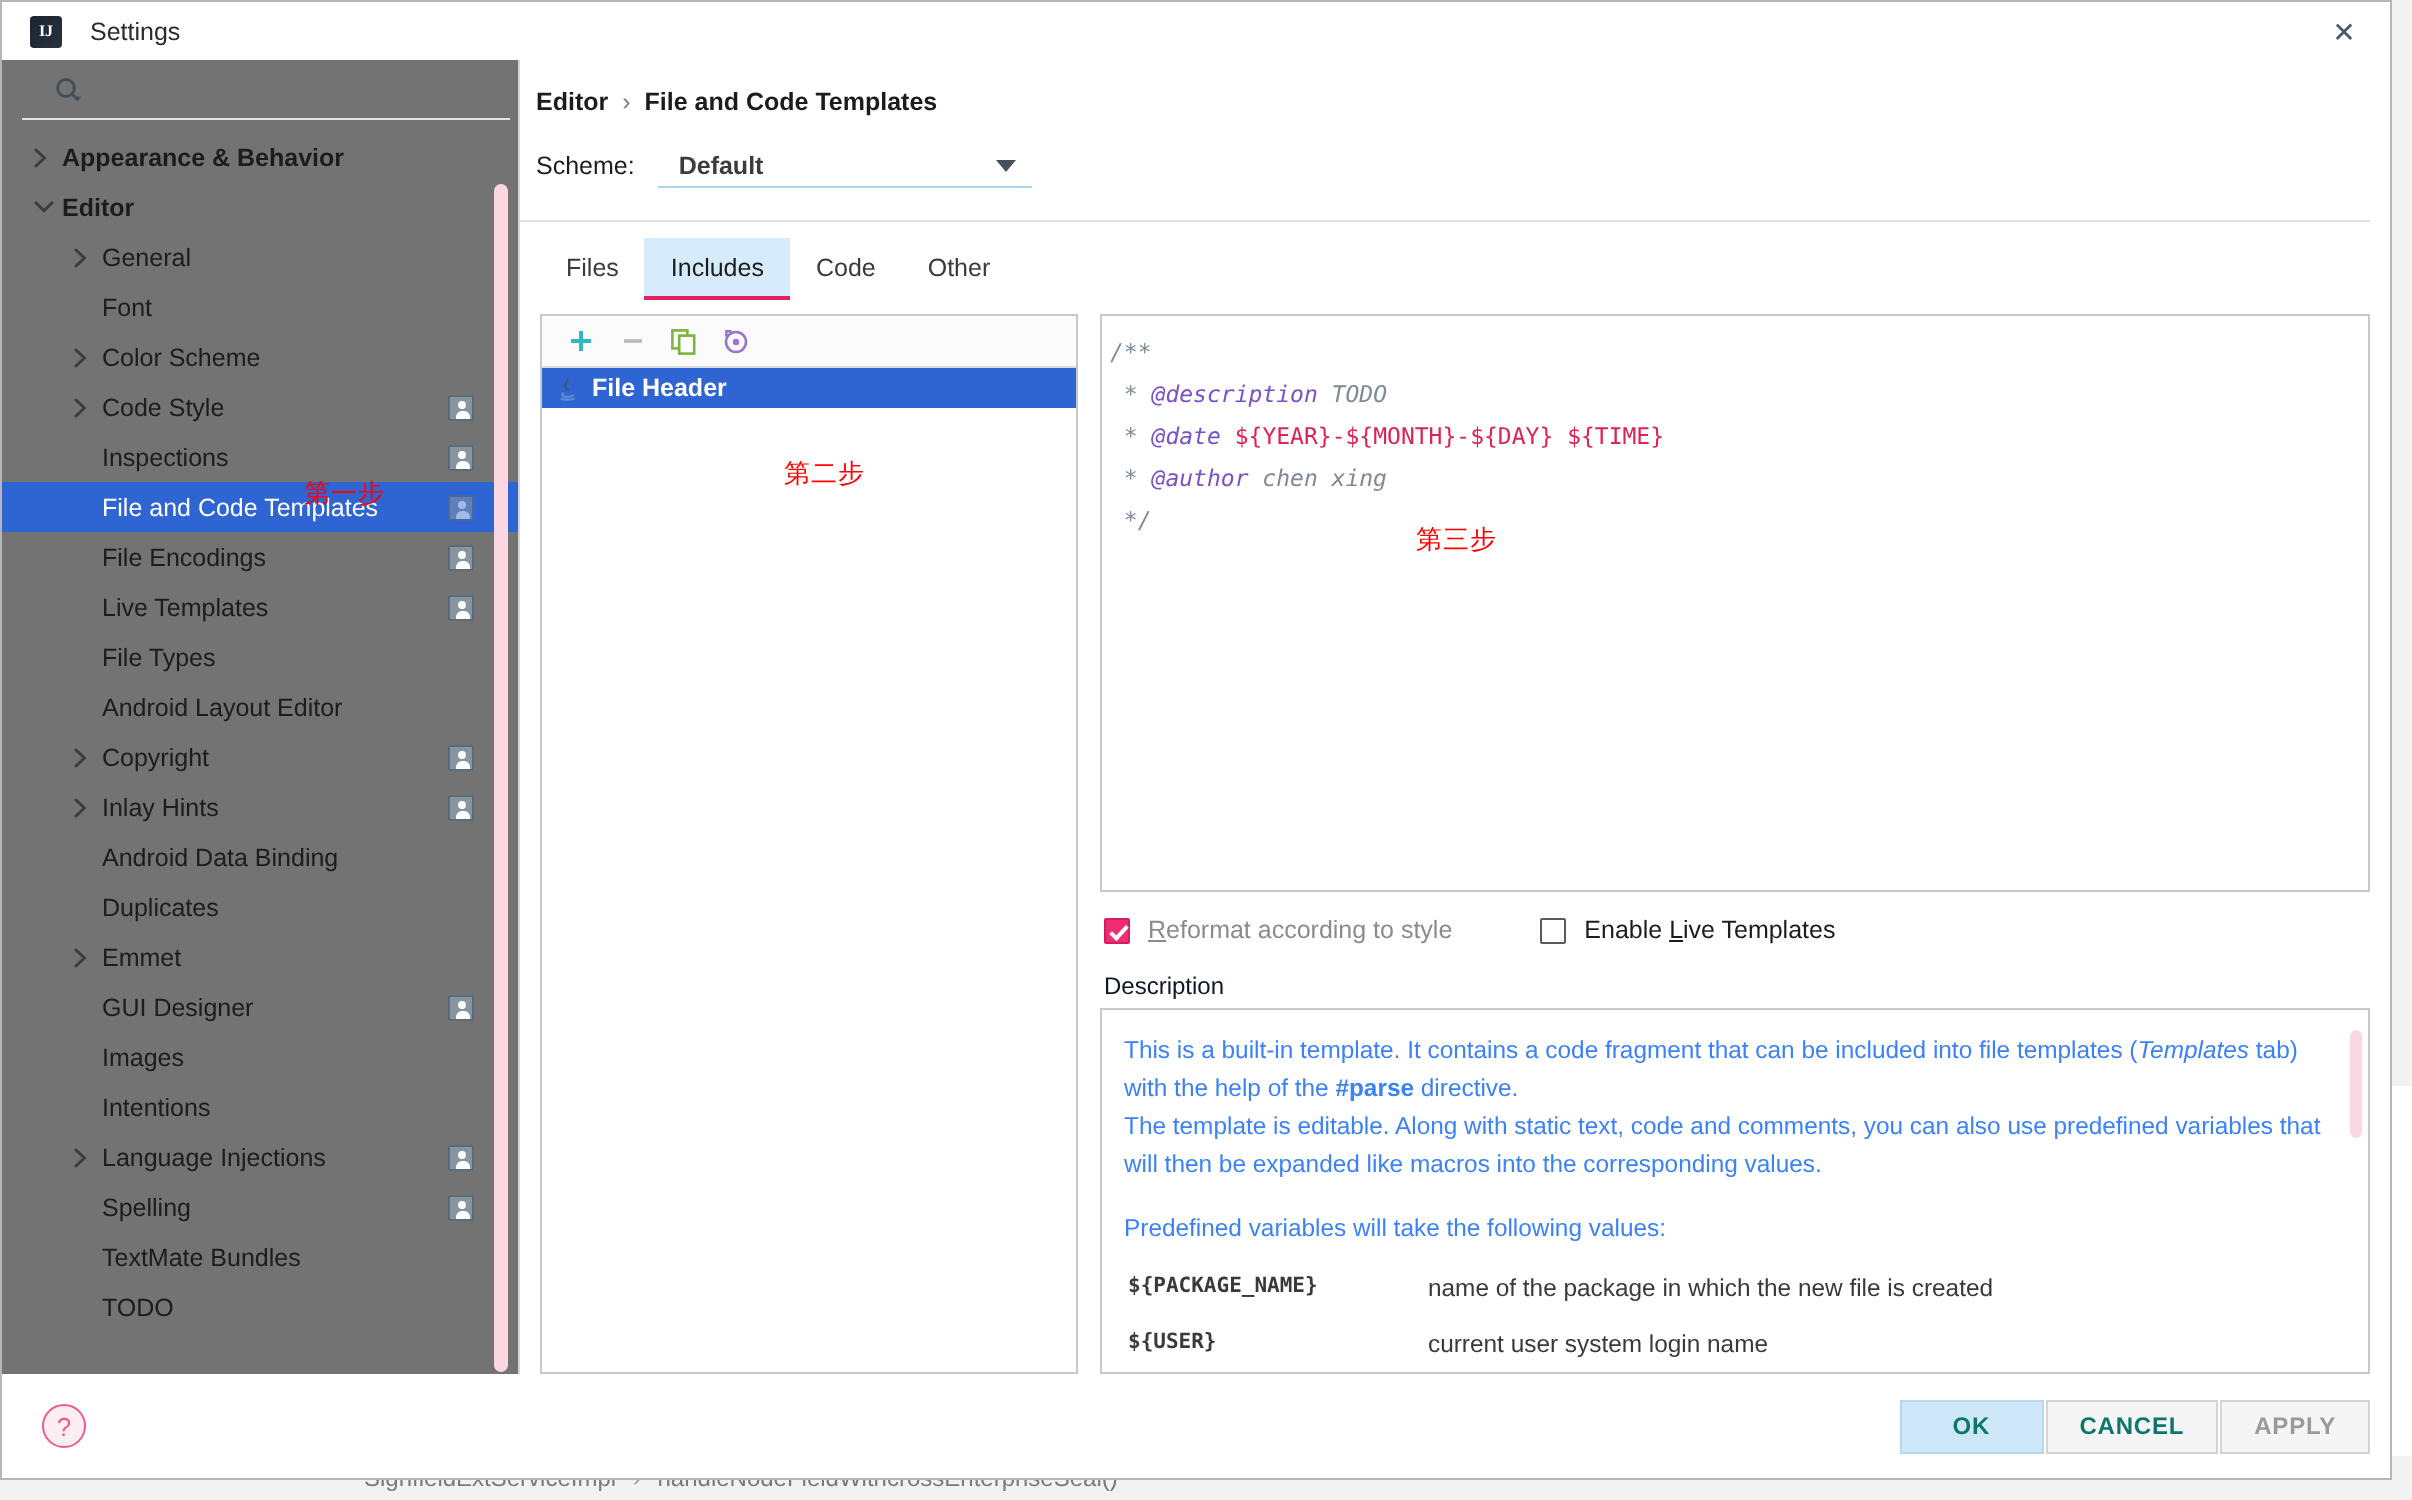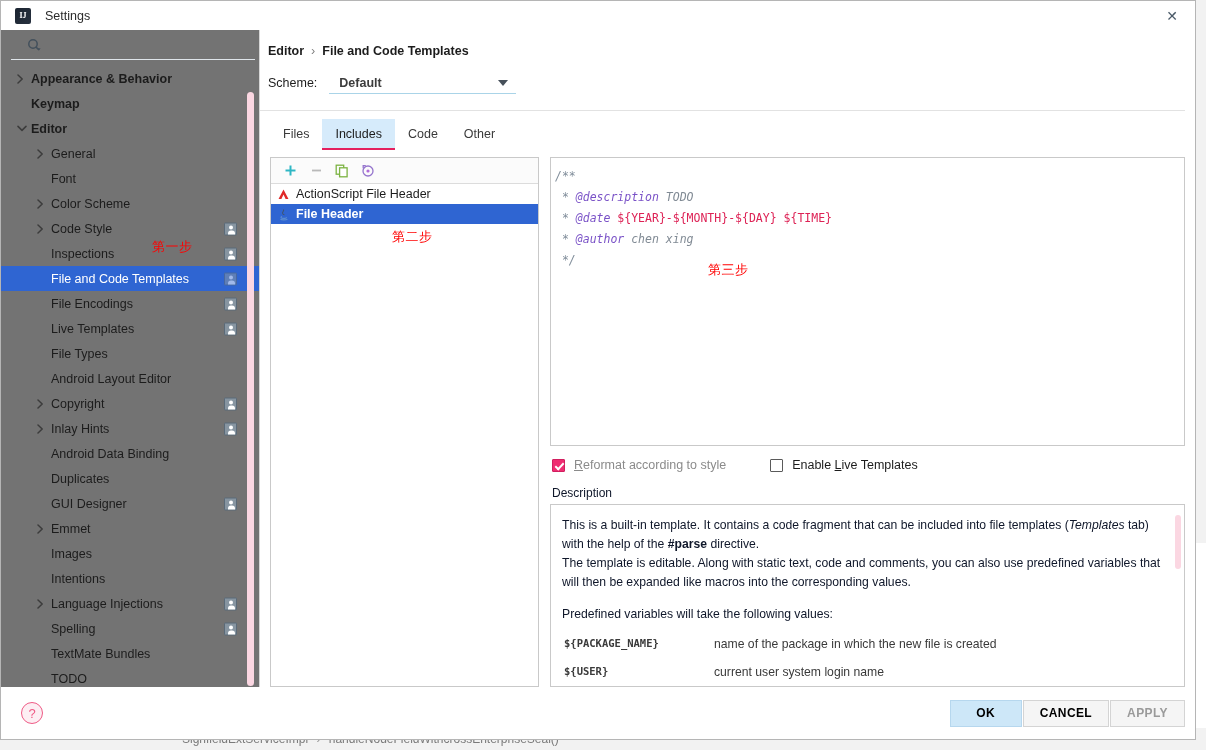--- a/index.html
+++ b/index.html
@@ -204,21 +204,21 @@
   }
   .chk-label { font-size: 12.5px; color: #1c1c1c; }
   .chk.disabled .chk-label { color: #8b8b8b; }
   .mn { text-decoration: underline; }
 
   .desc-label { font-size: 12px; color: #0f172a; padding: 2px 0 4px 2px; }
   .desc-box {
     flex: 1; border: 1px solid #c9c9c9; background: #ffffff;
     padding: 11px 16px 8px 11px; overflow: hidden; position: relative; min-height: 0;
   }
-  .desc-p { font-size: 12.2px; line-height: 19px; color: #0f172a; }
+  .desc-p { font-size: 12.2px; line-height: 19px; color: #3b82f6; }
   .desc-p em { font-style: italic; }
   .desc-p b { font-weight: bold; }
   .desc-gap { height: 13px; }
   .vars-table { width: 100%; border-collapse: collapse; margin-top: 6px; }
   .vars-table td { padding: 7px 0 7px 0; vertical-align: top; }
   .vars-table td.vname {
     width: 152px; font-family: "DejaVu Sans Mono", monospace;
     font-size: 10.5px; font-weight: bold; color: #3a3a3a; padding-left: 2px;
   }
   .vars-table td.vdesc { font-size: 12.2px; color: #3a3a3a; }
@@ -236,21 +236,21 @@
     width: 22px; height: 22px; border-radius: 50%; background: #fdeef3;
     border: 1.5px solid #ef5b86; color: #ef5b86; font-size: 13px;
     display: flex; align-items: center; justify-content: center; cursor: pointer;
     font-family: "Liberation Sans", sans-serif;
   }
   .footer-spacer { flex: 1; }
   .btn {
     min-width: 72px; height: 27px; padding: 0 16px; margin-left: 0;
     background: #f5f5f5; border: 1px solid #d4d4d4; cursor: pointer;
     font-family: "Liberation Sans", sans-serif; font-size: 12px; font-weight: bold;
-    color: #000000; letter-spacing: .4px;
+    color: #0f766e; letter-spacing: .4px;
   }
   .btn.default { background: #cde7f8; border-color: #b6d7ee; }
   .btn.disabled { color: #9a9a9a; cursor: default; }
   .btn + .btn { margin-left: 1px; }
 </style>
 </head>
 <body>
 
 <div id="root">
 
@@ -284,28 +284,20 @@
         <div class="tree" id="tree">
             <div class="tree-item lvl0 bold">
               <span class="arrow">
                 <svg width="7" height="10" viewBox="0 0 7 10">
                   <path d="M1 1 L5.2 5 L1 9" fill="none" stroke="#3c3c3c" stroke-width="1.5" stroke-linecap="round" stroke-linejoin="round"></path>
                 </svg>
               </span>
               <span class="tree-label">Appearance &amp; Behavior</span>
             </div>
             <div class="tree-item lvl0 bold">
-              <span class="arrow empty">
-                <svg width="7" height="10" viewBox="0 0 7 10">
-                  <path d="M1 1 L5.2 5 L1 9" fill="none" stroke="#3c3c3c" stroke-width="1.5" stroke-linecap="round" stroke-linejoin="round"></path>
-                </svg>
-              </span>
-              <span class="tree-label">Keymap</span>
-            </div>
-            <div class="tree-item lvl0 bold">
               <span class="arrow">
                 <svg width="10" height="7" viewBox="0 0 10 7">
                   <path d="M1 1.4 L5 5.4 L9 1.4" fill="none" stroke="#3c3c3c" stroke-width="1.5" stroke-linecap="round" stroke-linejoin="round"></path>
                 </svg>
               </span>
               <span class="tree-label">Editor</span>
             </div>
             <div class="tree-item lvl1">
               <span class="arrow">
                 <svg width="7" height="10" viewBox="0 0 7 10">
@@ -419,35 +411,35 @@
             </div>
             <div class="tree-item lvl1">
               <span class="arrow empty">
                 <svg width="7" height="10" viewBox="0 0 7 10">
                   <path d="M1 1 L5.2 5 L1 9" fill="none" stroke="#3c3c3c" stroke-width="1.5" stroke-linecap="round" stroke-linejoin="round"></path>
                 </svg>
               </span>
               <span class="tree-label">Duplicates</span>
             </div>
             <div class="tree-item lvl1">
+              <span class="arrow">
+                <svg width="7" height="10" viewBox="0 0 7 10">
+                  <path d="M1 1 L5.2 5 L1 9" fill="none" stroke="#3c3c3c" stroke-width="1.5" stroke-linecap="round" stroke-linejoin="round"></path>
+                </svg>
+              </span>
+              <span class="tree-label">Emmet</span>
+            </div>
+            <div class="tree-item lvl1">
               <span class="arrow empty">
                 <svg width="7" height="10" viewBox="0 0 7 10">
                   <path d="M1 1 L5.2 5 L1 9" fill="none" stroke="#3c3c3c" stroke-width="1.5" stroke-linecap="round" stroke-linejoin="round"></path>
                 </svg>
               </span>
               <span class="tree-label">GUI Designer</span>
               <span class="badge-icon"></span>
-            </div>
-            <div class="tree-item lvl1">
-              <span class="arrow">
-                <svg width="7" height="10" viewBox="0 0 7 10">
-                  <path d="M1 1 L5.2 5 L1 9" fill="none" stroke="#3c3c3c" stroke-width="1.5" stroke-linecap="round" stroke-linejoin="round"></path>
-                </svg>
-              </span>
-              <span class="tree-label">Emmet</span>
             </div>
             <div class="tree-item lvl1">
               <span class="arrow empty">
                 <svg width="7" height="10" viewBox="0 0 7 10">
                   <path d="M1 1 L5.2 5 L1 9" fill="none" stroke="#3c3c3c" stroke-width="1.5" stroke-linecap="round" stroke-linejoin="round"></path>
                 </svg>
               </span>
               <span class="tree-label">Images</span>
             </div>
             <div class="tree-item lvl1">
@@ -544,28 +536,20 @@
               </button>
               <button class="tb-btn">
                 <svg width="14" height="14" viewBox="0 0 14 14">
                   <circle cx="7" cy="7" r="5" fill="none" stroke="#9575cd" stroke-width="1.3"></circle>
                   <circle cx="7" cy="7" r="1.6" fill="#b06bd8"></circle>
                   <path d="M2.2 4.2 L2.2 1.6 L4.8 1.6" fill="none" stroke="#9575cd" stroke-width="1.3"></path>
                 </svg>
               </button>
             </div>
             <div class="list-rows" id="list-rows">
-                <div class="list-row">
-                  <span style="display: flex;">
-                    <svg width="13" height="13" viewBox="0 0 13 13">
-                      <path d="M6.5 1.5 L11.5 11 L8.6 11 L6.5 6.6 L4.4 11 L1.5 11 Z" fill="#e02a2a"></path>
-                    </svg>
-                  </span>
-                  <span class="lr-label">ActionScript File Header</span>
-                </div>
                 <div class="list-row selected">
                   <span style="display: flex;">
                     <svg width="13" height="13" viewBox="0 0 13 13">
                       <path d="M5 8.5 C3.2 9.2 4 10.4 6.4 10.4 C8.6 10.4 9.6 9.8 9.6 9.2" fill="none" stroke="#5b8dd0" stroke-width="1.1"></path>
                       <path d="M6.4 1.5 C7.6 3.2 5 3.6 5.6 5.4 C6 6.5 7.4 6.8 7.4 6.8" fill="none" stroke="#41566e" stroke-width="1.1"></path>
                       <path d="M3.4 11.3 C4.6 12.1 9.2 12 10.4 11.2" fill="none" stroke="#5b8dd0" stroke-width="1.1"></path>
                     </svg>
                   </span>
                   <span class="lr-label">File Header</span>
                 </div>

